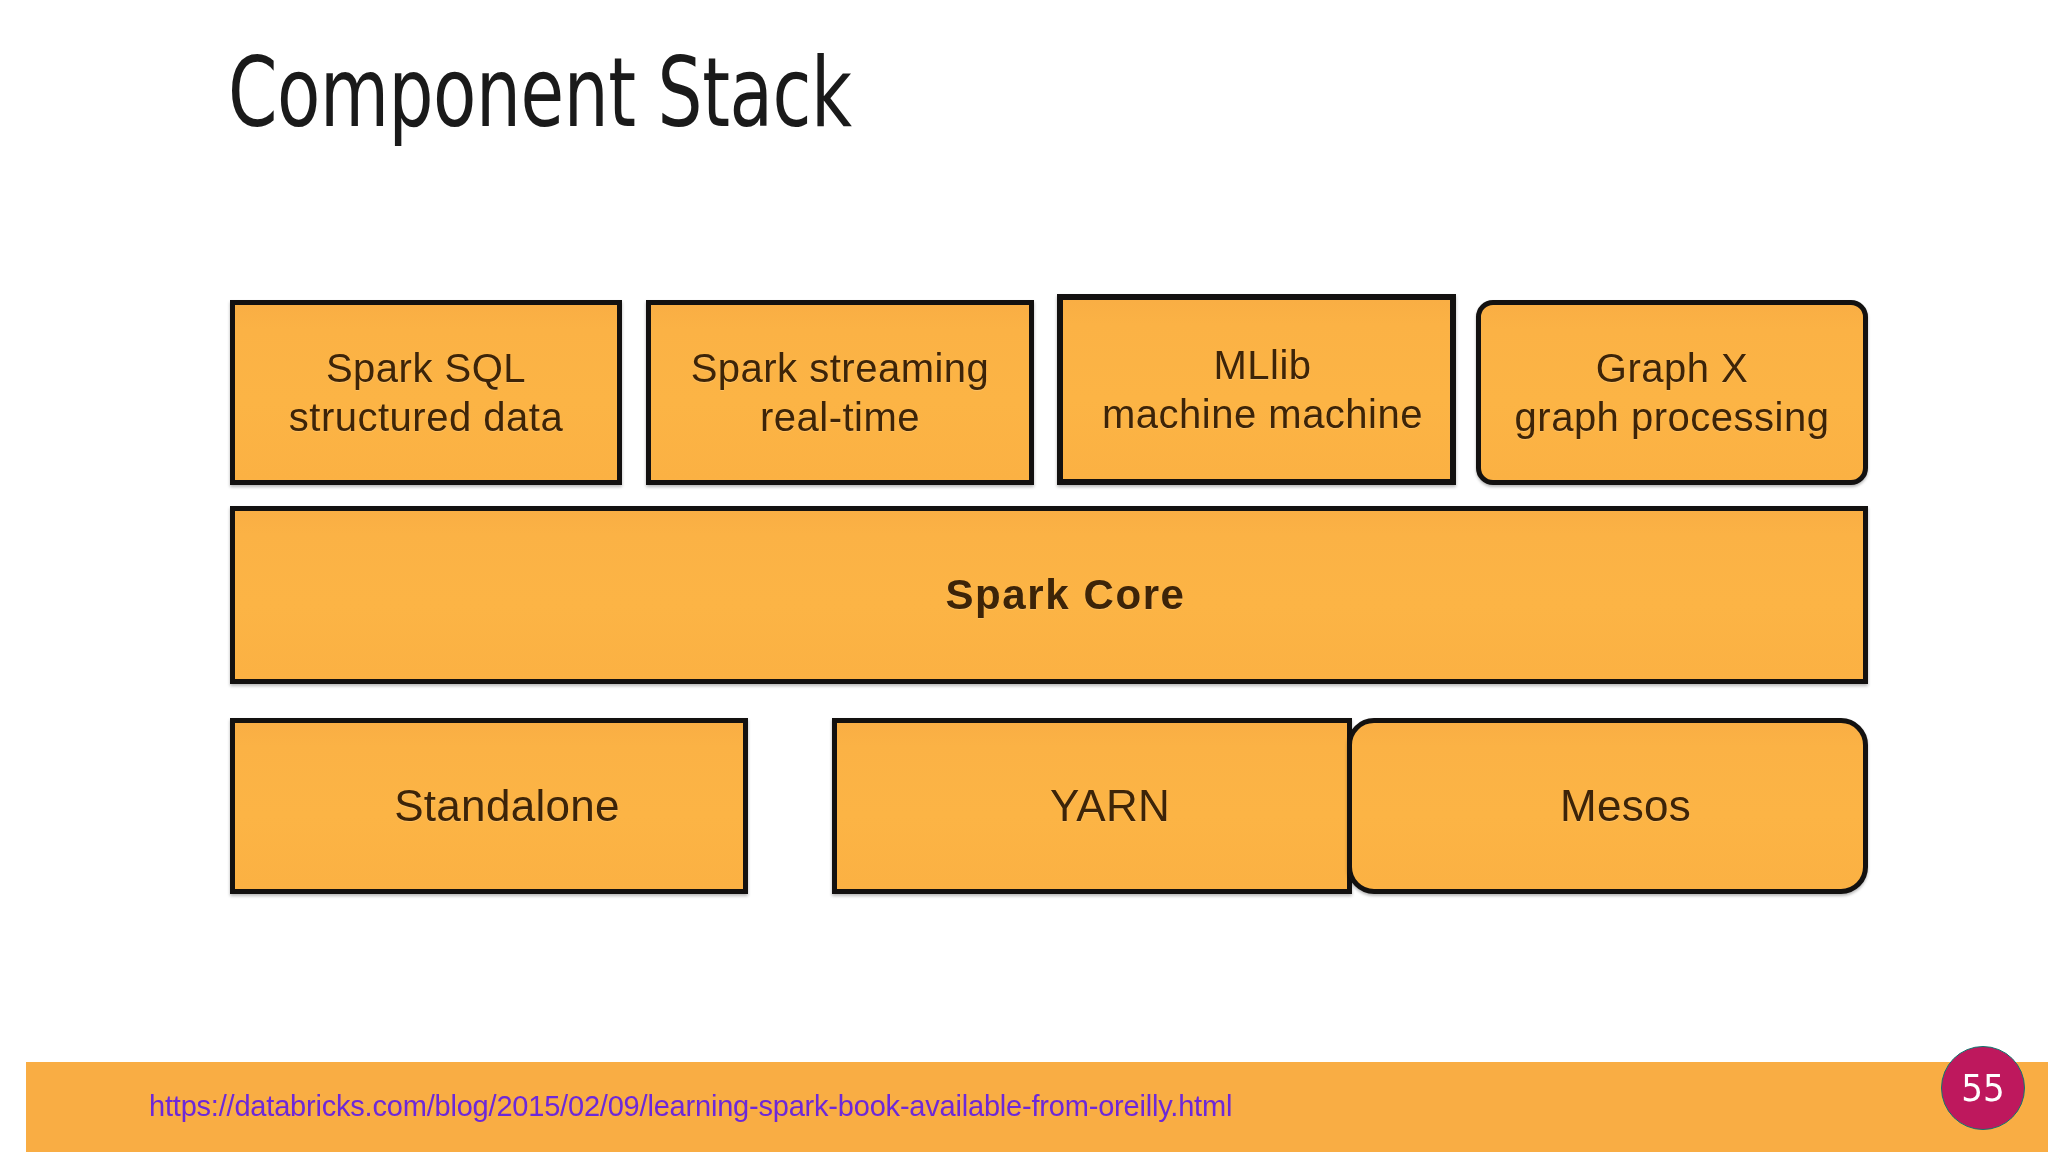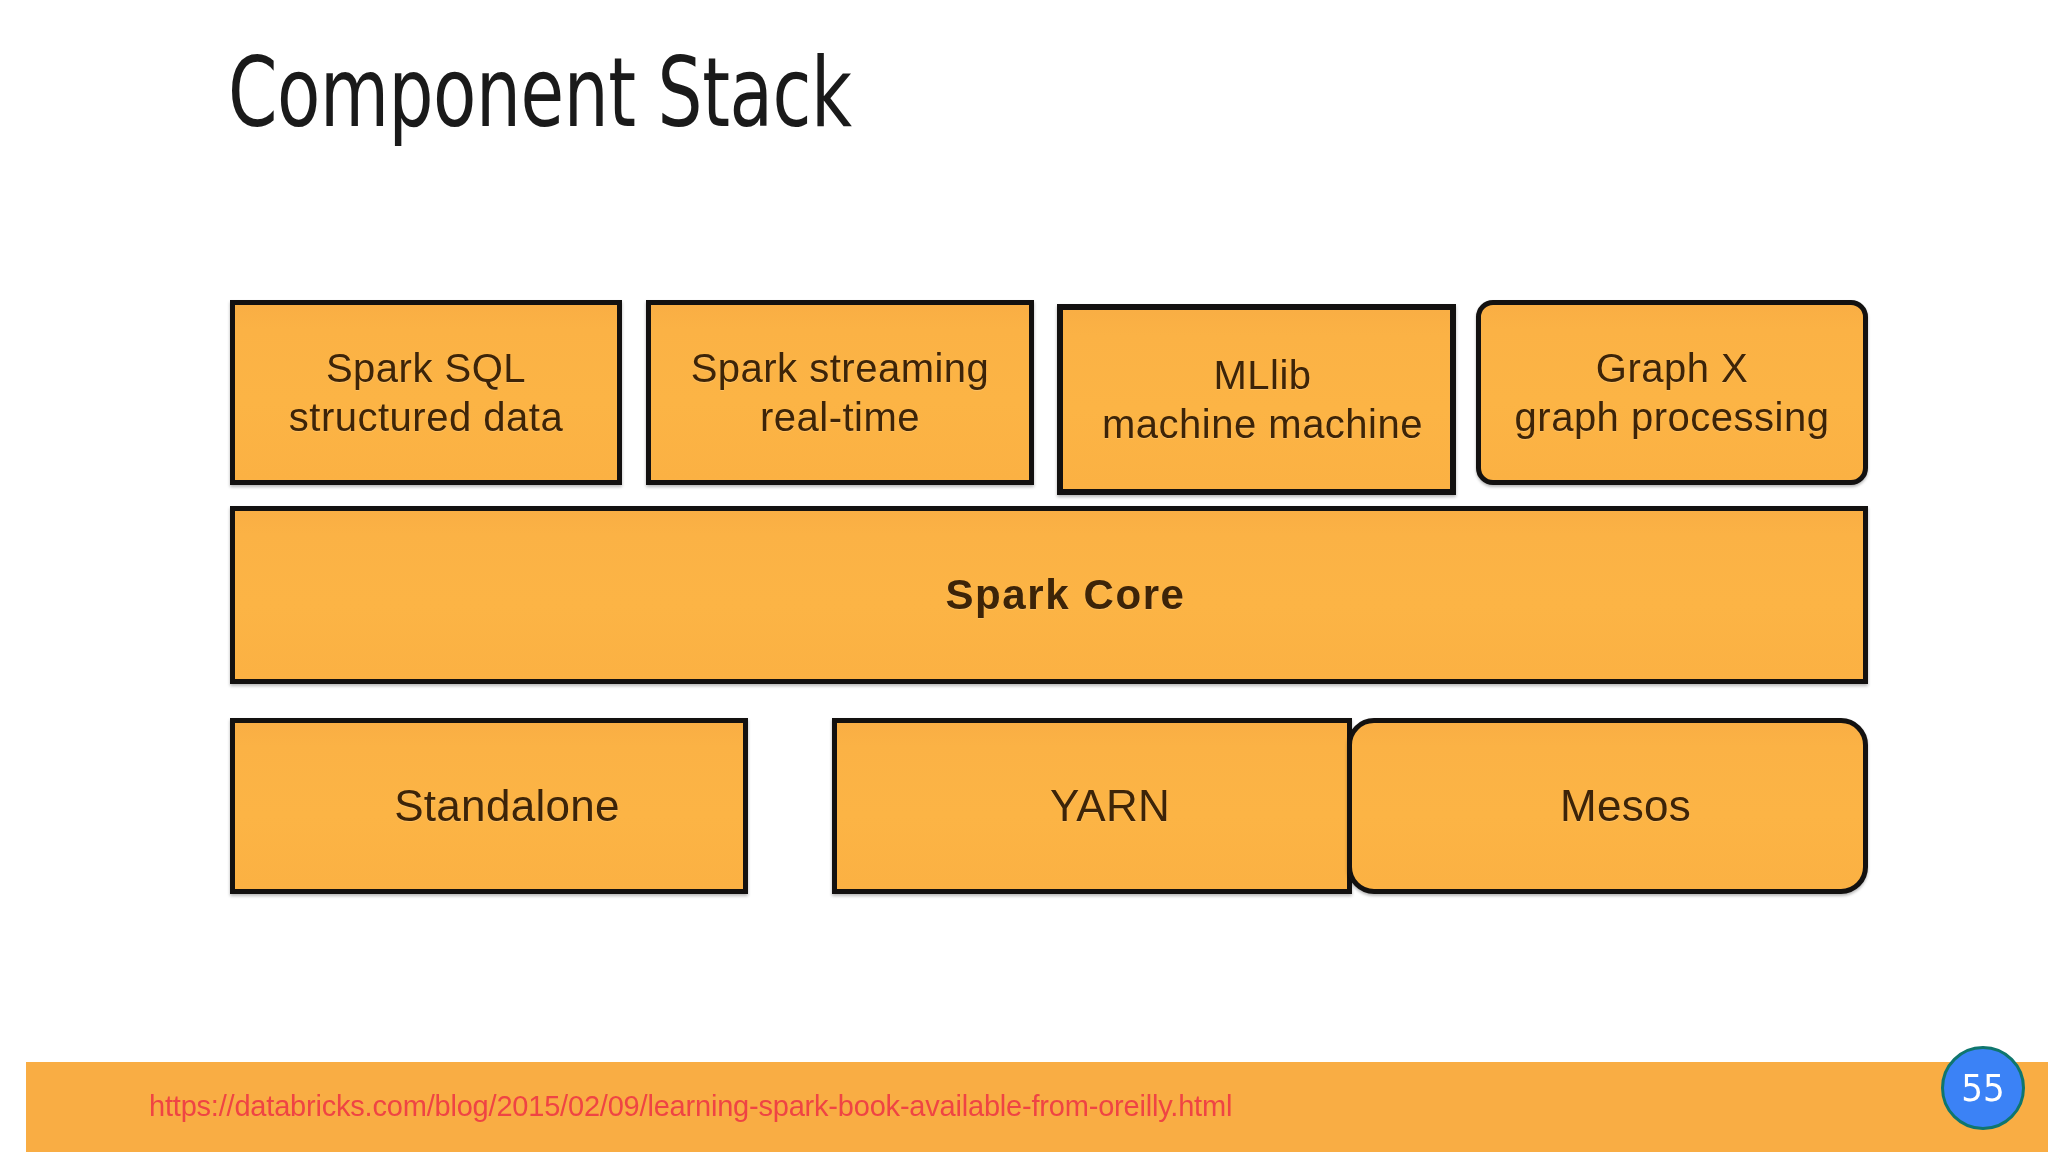--- a/index.html
+++ b/index.html
@@ -73,21 +73,21 @@
     font-weight: 400;
     text-shadow: 0 1px 0 rgba(255,255,255,0.18);
   }
 
   
   .top-box { top: 300px; height: 185px; }
   .top-box .ln { font-size: 40px; line-height: 1.22; }
 
   #box-spark-sql      { left: 204px;  width: 392px; }
   #box-spark-stream   { left: 620px;  width: 388px; }
-  #box-mllib          { left: 1031px; width: 399px; top: 304px; height: 191px; border-width: 6px; padding-left: 12px; }
+  #box-mllib          { left: 1031px; width: 399px; top: 294px; height: 191px; border-width: 6px; padding-left: 12px; }
   #box-graphx         { left: 1450px; width: 392px; border-radius: 17px; }
 
   
   #box-spark-core {
     left: 204px;
     top: 506px;
     width: 1638px;
     height: 178px;
     padding-left: 33px;
   }
@@ -112,33 +112,33 @@
     top: 1062px;
     width: 2048px;
     height: 90px;
     background: #f9ad44;
   }
   #footer-url {
     position: absolute;
     left: 123px;
     top: 1090px;
     font-size: 29px;
-    color: #ef4444;
+    color: #6d28d9;
     letter-spacing: -0.2px;
     white-space: nowrap;
   }
   #page-badge {
     position: absolute;
     left: 1915px;
     top: 1046px;
     width: 84px;
     height: 84px;
     border-radius: 50%;
-    background: #3b82f6;
-    border: 3px solid #0f766e;
+    background: #be185d;
+    border: 1px solid #0f766e;
     box-sizing: border-box;
     display: flex;
     align-items: center;
     justify-content: center;
     color: #ffffff;
     font-size: 38px;
     font-weight: 400;
     font-family: "DejaVu Sans Condensed", "Liberation Sans", sans-serif;
     text-align: center;
   }

